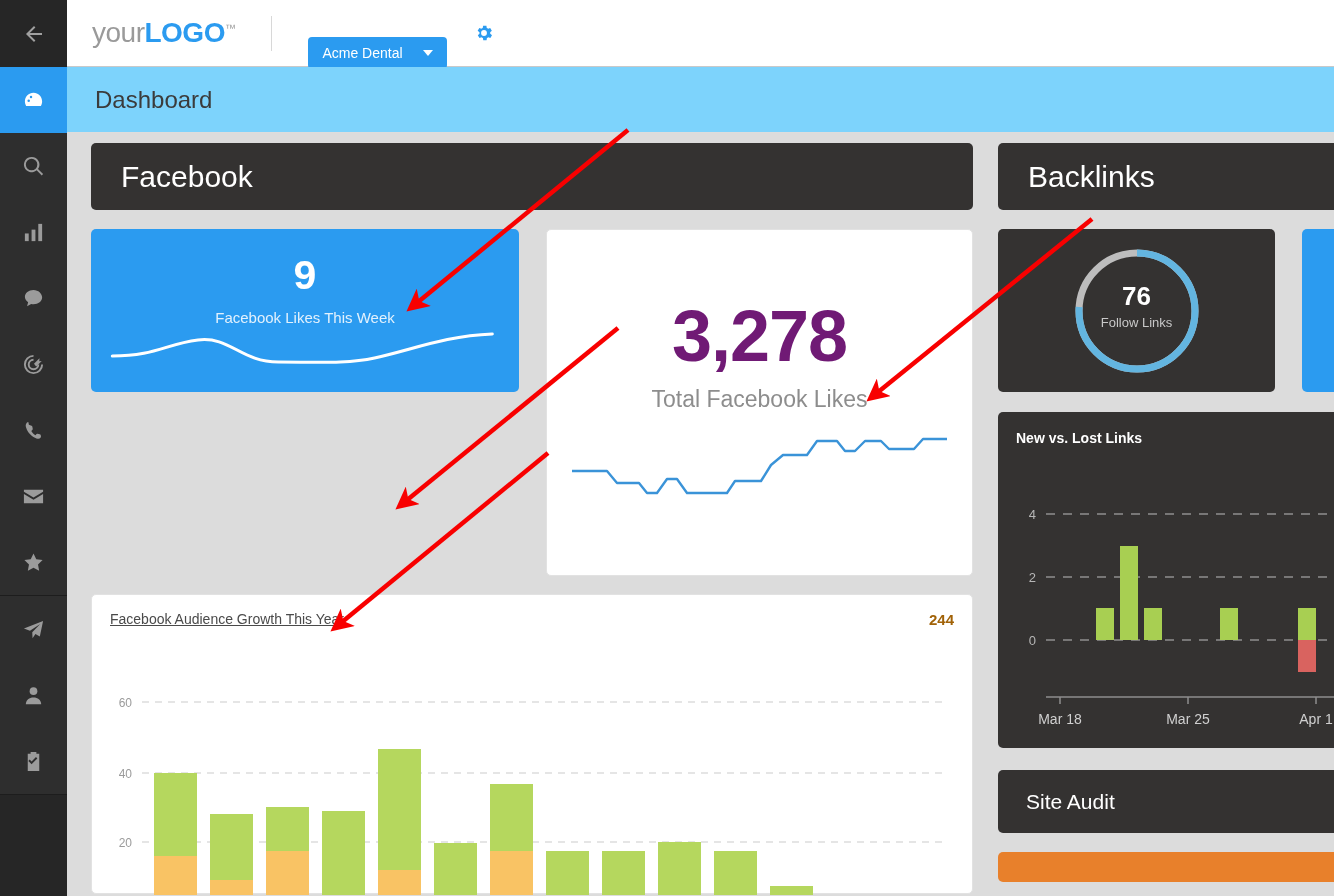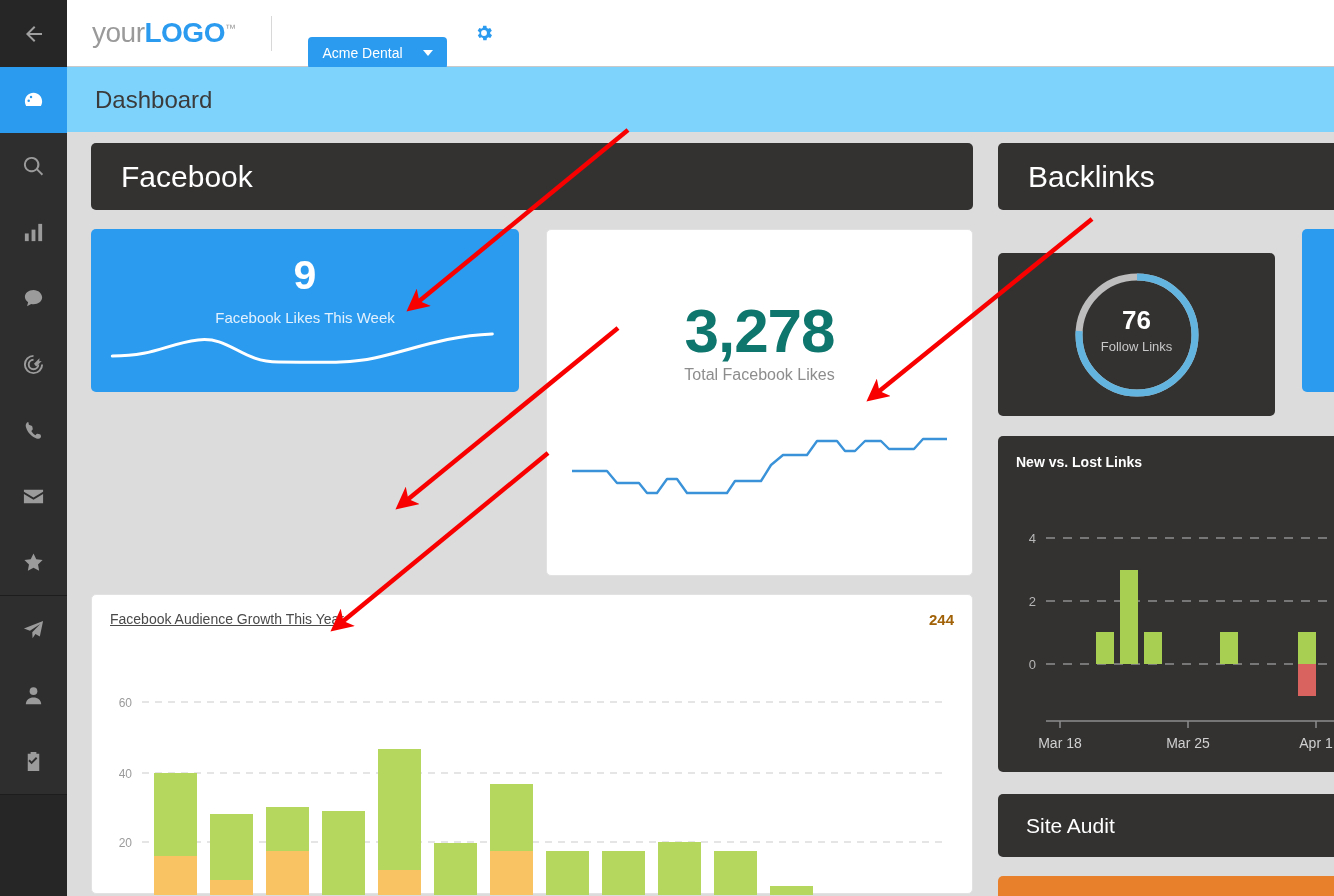--- a/index.html
+++ b/index.html
@@ -86,37 +86,37 @@
   .kpi.dblue { background:#0d7ab8; }
   .kpi .num { font-size:41px; font-weight:700; color:#fff; line-height:1; }
   .kpi .lbl { font-size:15px; color:#e2f1fd; margin-top:13px;text-align:right; }
   .kpi svg { position:absolute; left:0; bottom:14px; width:100%; height:60px; }
 
   .card-total {
     background:#fff; border:1px solid #e2e2e2; border-radius:5px;
     width:427px; height:347px; position:relative;
     display:flex; flex-direction:column; align-items:center; padding-top:70px;
   }
-  .card-total .big { font-size:62px; font-weight:700; color:#0f766e; line-height:1; letter-spacing:-1px;}
-  .card-total .sub { font-size:16px; color:#8d8d8d; margin-top:4px; font-weight:400;}
+  .card-total .big { font-size:72px; font-weight:700; color:#701a75; line-height:1; letter-spacing:-1px;}
+  .card-total .sub { font-size:23px; color:#8d8d8d; margin-top:14px; font-weight:400;}
   .card-total svg { position:absolute; left:22px; bottom:66px; width:380px; height:80px; }
 
   .chart-card {
     background:#fff; border:1px solid #e2e2e2; border-radius:5px;
     margin-top:18px; height:300px; position:relative; padding:16px 18px 0 18px;
   }
   .chart-card .ct { font-size:14px; color:#4a4a4a;text-decoration:underline; }
   .chart-card .cv { position:absolute; right:18px; top:16px;
                     font-size:15px; font-weight:700; color:#a16207; }
   .chart-card svg { position:absolute; left:0; top:40px; width:880px; height:260px; }
 
   
   .donut-card {
     background:#343231; border-radius:5px; width:277px; height:163px;
-    display:flex; align-items:center; justify-content:center; position:relative;margin-top:24px;
+    display:flex; align-items:center; justify-content:center; position:relative;
   }
   .donut-num { position:absolute; top:52px; left:0; width:100%; text-align:center;
                font-size:26px; font-weight:700; color:#fff; }
   .donut-lbl { position:absolute; top:86px; left:0; width:100%; text-align:center;
                font-size:13px; color:#c8c8c8; }
   .blue-card { background:#2b9bf0; border-radius:5px; width:116px; height:163px; }
 
   .dark-chart {
     background:#343231; border-radius:5px; margin-top:20px;
     height:336px; position:relative; padding:18px 0 0 14px; width:420px;

